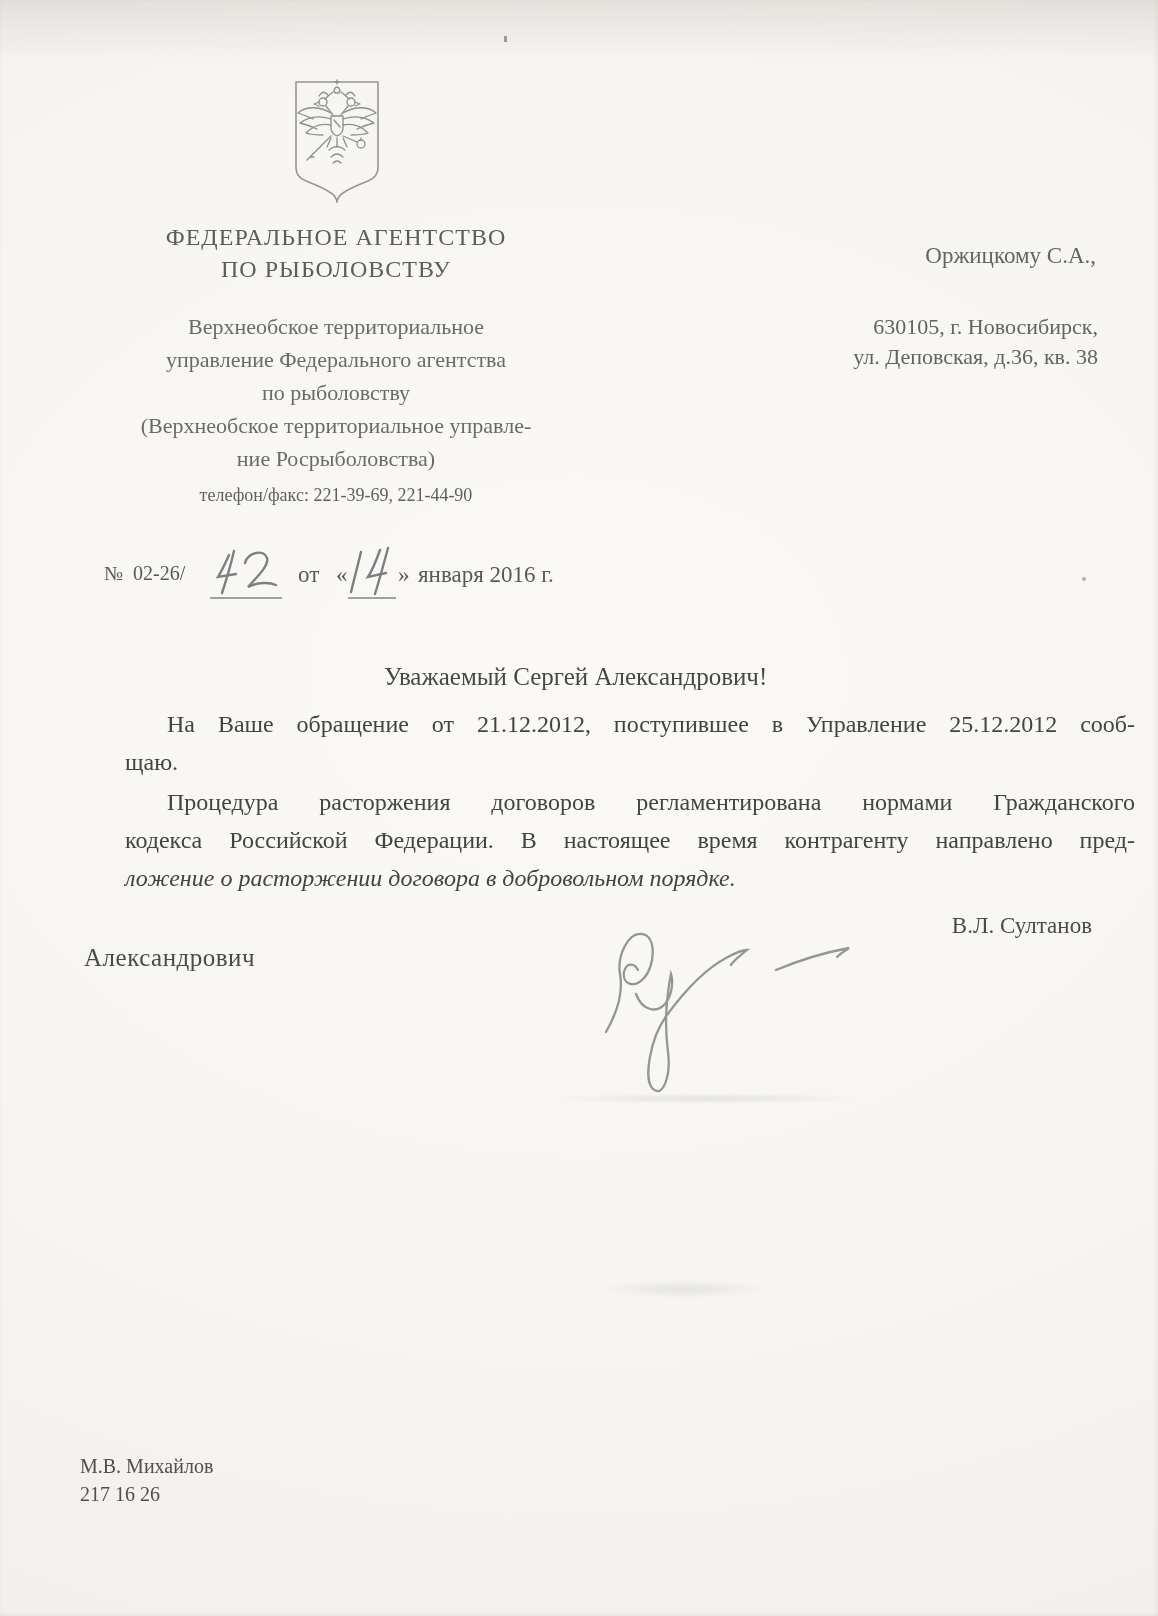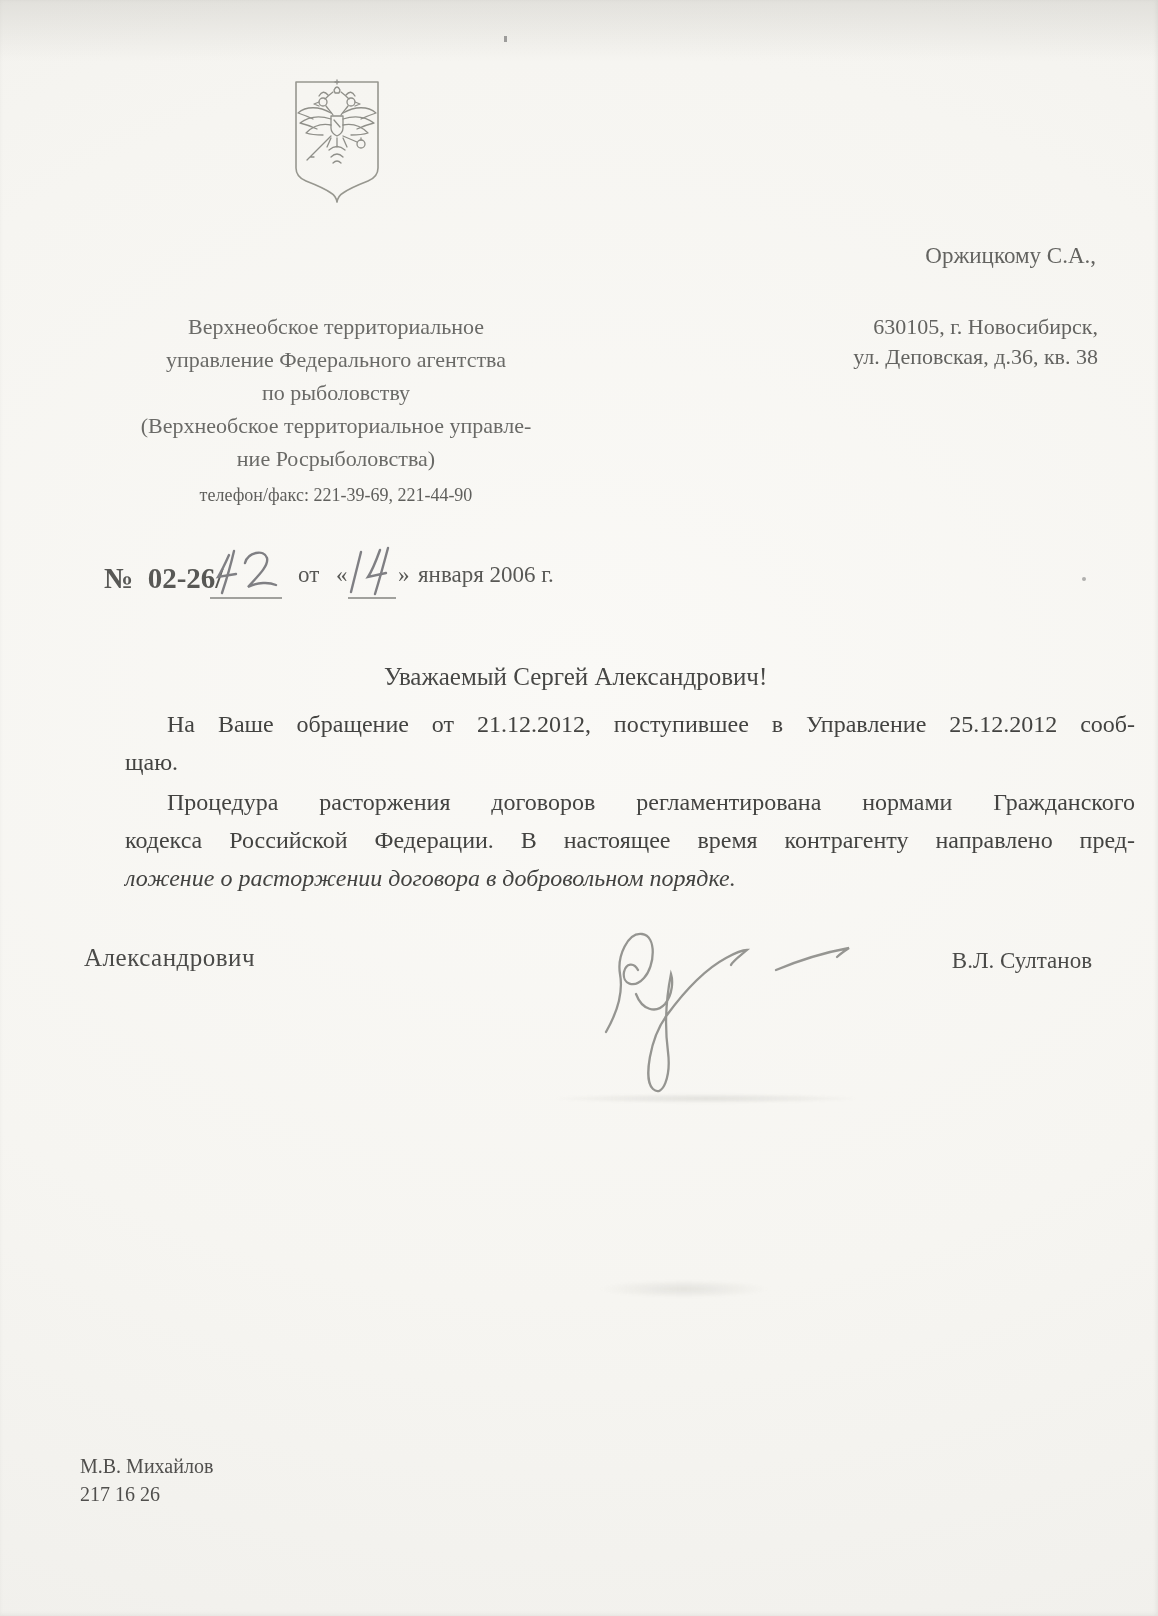--- a/index.html
+++ b/index.html
@@ -37,21 +37,21 @@
     font-size:22px;line-height:33px;color:#6a6a67;text-align:center;
   }
   .recipient-address{
     right:60px;top:312px;font-size:22px;line-height:30px;
     color:#636360;text-align:right;
   }
   .org-address{
     left:58px;top:483px;width:556px;
     font-size:18px;line-height:24px;color:#5f5f5c;text-align:center;
   }
-  .ref-prefix{left:104px;top:562px;font-size:29px;color:#585855;font-weight:bold;}
+  .ref-prefix{left:104px;top:562px;font-size:20px;color:#585855;}
   .ref-from{left:298px;top:562px;font-size:23px;color:#585855;}
   .ref-q-open{left:336px;top:562px;font-size:23px;color:#585855;}
   .ref-q-close{left:398px;top:562px;font-size:23px;color:#585855;}
   .ref-date{left:418px;top:562px;font-size:23px;color:#585855;}
   .hw-42{left:212px;top:547px;width:68px;height:50px;}
   .hw-14{left:346px;top:545px;width:52px;height:52px;}
   .uline{height:2px;background:#8b8b87;opacity:.8;}
   .uline1{left:210px;top:597px;width:72px;}
   .uline2{left:348px;top:597px;width:48px;}
 
@@ -62,21 +62,21 @@
   }
   .just{text-align:justify;text-align-last:justify;}
   .indent{text-indent:42px;}
   .bl1{top:711px;}
   .bl2{top:749px;}
   .bl3{top:789px;}
   .bl4{top:827px;}
   .bl5{top:865px;font-style:italic;}
 
   .sig-title{left:84px;top:944px;font-size:25px;letter-spacing:.5px;color:#4a4a48;}
-  .sig-name{right:66px;top:948px;font-size:23px;color:#4a4a48;}
+  .sig-name{right:66px;top:913px;font-size:23px;color:#4a4a48;}
   .sig-scribble{left:580px;top:920px;width:280px;height:200px;}
 
   .executor{
     left:80px;top:1452px;font-size:20px;line-height:28px;color:#504f4d;
   }
 
   .smudge1{
     left:598px;top:1280px;width:172px;height:18px;border-radius:50%;
     background:radial-gradient(ellipse at center, rgba(120,120,114,0.14), rgba(120,120,114,0) 70%);
     filter:blur(1px);
@@ -120,20 +120,24 @@
       <path d="M 49,42 l 6,7"></path>
       <path d="M 46,60 l -4,9 M 58,60 l 4,9 M 52,60 v 9"></path>
       <path d="M 44,72 q 8,-7 16,0 M 46,79 q 6,-6 12,0 M 48,85 q 4,-4 8,0"></path>
       <path d="M 46,58 L 25,79 M 25,79 l -3,3 m 3,-3 l 4,0"></path>
       <path d="M 58,58 L 72,64"></path>
       <circle cx="76" cy="66" r="4"></circle>
       <path d="M 76,60 v 2"></path>
     </g>
   </svg>
 
+  <div class="abs agency">
+    <div>ФЕДЕРАЛЬНОЕ АГЕНТСТВО</div>
+    <div>ПО РЫБОЛОВСТВУ</div>
+  </div>
 
   <div class="abs recipient-name">Оржицкому С.А.,</div>
 
   <div class="abs division">
     <div>Верхнеобское территориальное</div>
     <div>управление Федерального агентства</div>
     <div>по рыболовству</div>
     <div>(Верхнеобское территориальное управле-</div>
     <div>ние Росрыболовства)</div>
   </div>
@@ -160,21 +164,21 @@
   <div class="abs ref-q-open">«</div>
   <svg class="abs hw-14" viewBox="0 0 52 52">
     <g fill="none" stroke="#7f7f83" stroke-width="2.4" stroke-linecap="round">
       <path d="M 15,7 L 5,47"></path>
       <path d="M 34,5 C 30,16 26,26 22,32 L 40,28"></path>
       <path d="M 42,3 C 38,18 33,36 29,49"></path>
     </g>
   </svg>
   <div class="abs uline uline2"></div>
   <div class="abs ref-q-close">»</div>
-  <div class="abs ref-date">января 2006 г.</div>
+  <div class="abs ref-date">января 2016 г.</div>
 
   <div class="abs salutation">Уважаемый Сергей Александрович!</div>
 
   <div class="abs bodyline bl1 just indent">На Ваше обращение от 21.12.2012, поступившее в Управление 25.12.2012 сооб-</div>
   <div class="abs bodyline bl3 just indent">Процедура расторжения договоров регламентирована нормами Гражданского</div>
   <div class="abs bodyline bl2">щаю.</div>
   <div class="abs bodyline bl4 just">кодекса Российской Федерации. В настоящее время контрагенту направлено пред-</div>
   <div class="abs bodyline bl5">ложение о расторжении договора в добровольном порядке.</div>
 
   <div class="abs sig-title">Александрович</div>

